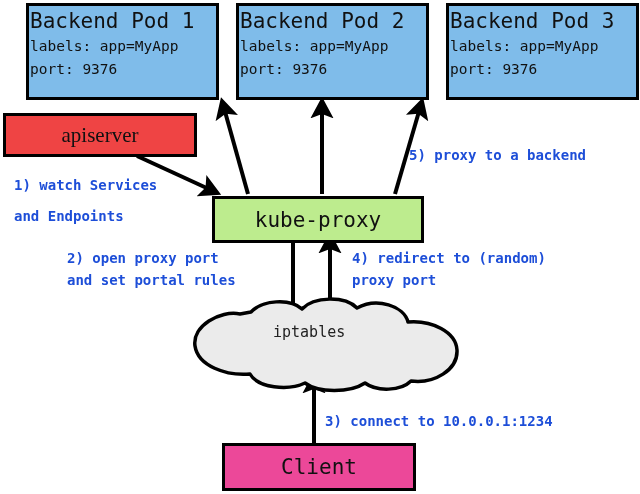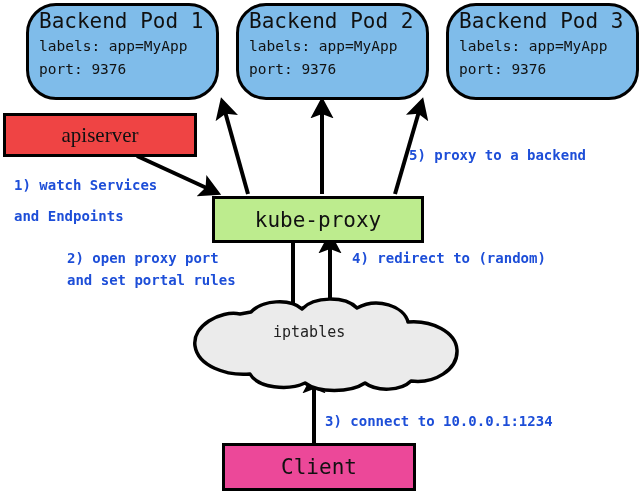--- a/index.html
+++ b/index.html
@@ -26,22 +26,21 @@
   .node {
     position: absolute;
     box-sizing: border-box;
     border: 3px solid #000000;
     display: flex;
     flex-direction: column;
     justify-content: flex-start;
     align-items: flex-start;
   }
   .pod {
-    padding: 1px 0 0 10px;
-    border-radius: 30px;
+    padding: 1px 0 0 1px;
   }
   .pod-title {
     font-size: 21px;
     line-height: 28px;
     color: #111111;
     letter-spacing: 0px;
     white-space: nowrap;
   }
   .pod-line {
     font-size: 14.5px;
@@ -149,16 +148,17 @@
 
   <div class="step" style="left:14px; top:175px;">1) watch Services</div>
   <div class="step" style="left:14px; top:206px;">and Endpoints</div>
 
   <div class="step" style="left:67px; top:248px;">2) open proxy port</div>
   <div class="step" style="left:67px; top:270px;">and set portal rules</div>
 
   <div class="step" style="left:325px; top:411px;">3) connect to 10.0.0.1:1234</div>
 
   <div class="step" style="left:352px; top:248px;">4) redirect to (random)</div>
+  <div class="step" style="left:352px; top:270px;">proxy port</div>
 
   <div class="step" style="left:409px; top:145px;">5) proxy to a backend</div>
 
 </div>
 
 </body></html>

